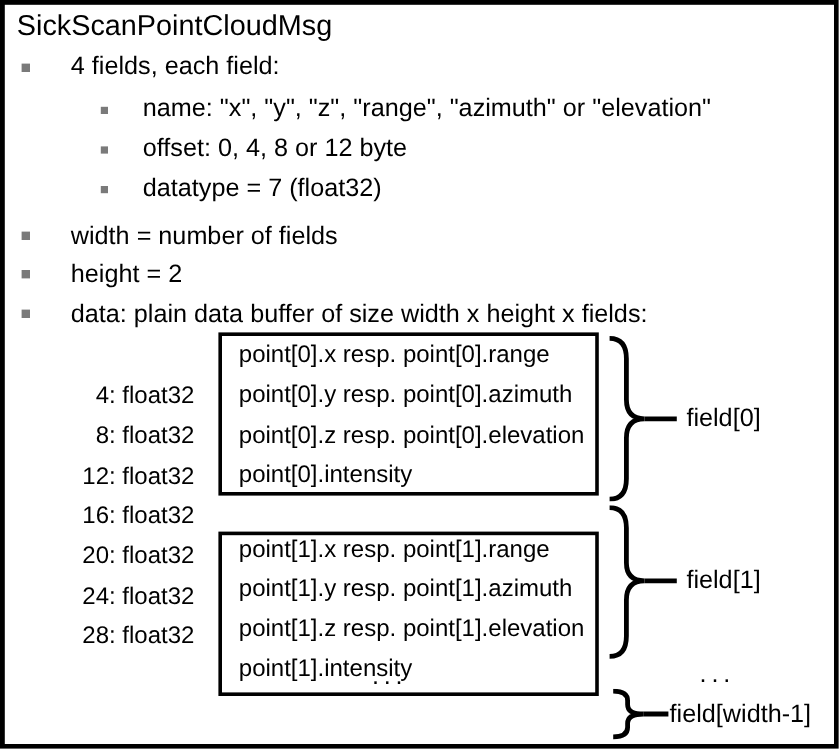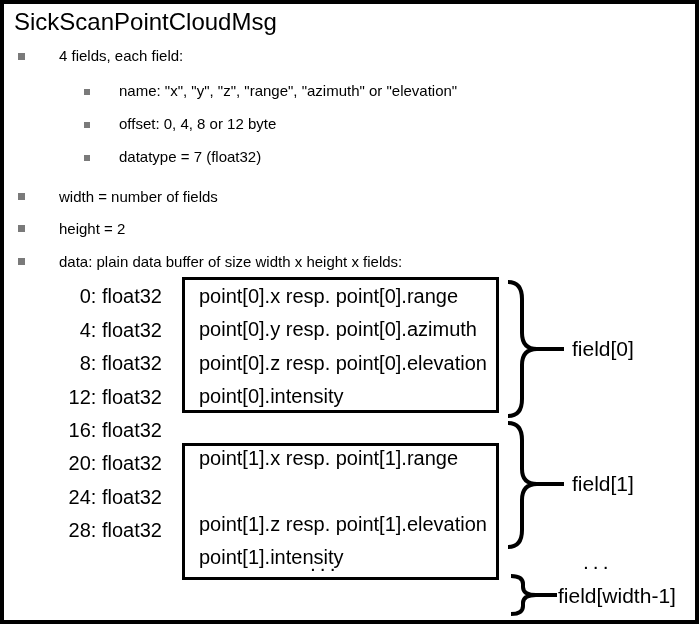--- a/index.html
+++ b/index.html
@@ -1,21 +1,21 @@
 <!DOCTYPE html>
 <html><head>
 <meta charset="utf-8">
 <style>
   html,body { margin:0; padding:0; background:#ffffff; }
   .frame {
     position:relative; width:699px; height:624px; box-sizing:border-box;
     border:4px solid #000; background:#fff; overflow:hidden;
     font-family:"Liberation Sans", sans-serif; color:#000000;
   }
-  .t { position:absolute; font-size:15px; line-height:22px; white-space:nowrap; }
+  .t { position:absolute; font-size:21px; line-height:22px; white-space:nowrap; }
   .title { position:absolute; font-size:24px; line-height:26px; white-space:nowrap; }
   .sq { position:absolute; background:#7a7a7a; }
   .sq.main { width:7px; height:7px; }
   .sq.sub  { width:6px; height:6px; }
   .offset {
     position:absolute; left:38px; width:120px; text-align:right;
     font-size:20px; line-height:22px; white-space:nowrap;
   }
   .block {
     position:absolute; left:178px; width:317px; box-sizing:border-box;
@@ -51,38 +51,38 @@
 
   <span class="sq main" style="left:14px; top:189px;"></span>
   <div class="t" style="left:55px; top:182px;">width = number of fields</div>
 
   <span class="sq main" style="left:14px; top:221px;"></span>
   <div class="t" style="left:55px; top:214px;">height = 2</div>
 
   <span class="sq main" style="left:14px; top:254px;"></span>
   <div class="t" style="left:55px; top:247px;">data: plain data buffer of size width x height x fields:</div>
 
-  <div class="offset" style="top:281px;">0: float32</div>
   <div class="offset" style="top:315px;">4: float32</div>
   <div class="offset" style="top:348px;">8: float32</div>
   <div class="offset" style="top:382px;">12: float32</div>
   <div class="offset" style="top:415px;">16: float32</div>
   <div class="offset" style="top:448px;">20: float32</div>
   <div class="offset" style="top:482px;">24: float32</div>
   <div class="offset" style="top:515px;">28: float32</div>
 
   <div class="block" style="top:273px; height:136px;">
     <div class="brow" style="top:5px;">point[0].x resp. point[0].range</div>
     <div class="brow" style="top:38px;">point[0].y resp. point[0].azimuth</div>
     <div class="brow" style="top:72px;">point[0].z resp. point[0].elevation</div>
     <div class="brow" style="top:105px;">point[0].intensity</div>
   </div>
 
   <div class="block" style="top:439px; height:137px;">
     <div class="brow" style="top:1px;">point[1].x resp. point[1].range</div>
+    <div class="brow" style="top:34px;">point[1].y resp. point[1].azimuth</div>
     <div class="brow" style="top:67px;">point[1].z resp. point[1].elevation</div>
     <div class="brow" style="top:100px;">point[1].intensity</div>
   </div>
 
   <svg class="brace" style="left:501px; top:276px;" width="62" height="138" viewBox="0 0 62 138">
     <path d="M 3 2 Q 17 2 17 19 L 17 53 Q 17 69 32 69 Q 17 69 17 85 L 17 119 Q 17 136 3 136"></path>
     <line x1="32" y1="69" x2="59" y2="69"></line>
   </svg>
   <div class="flabel" style="left:568px; top:334px;">field[0]</div>
 

